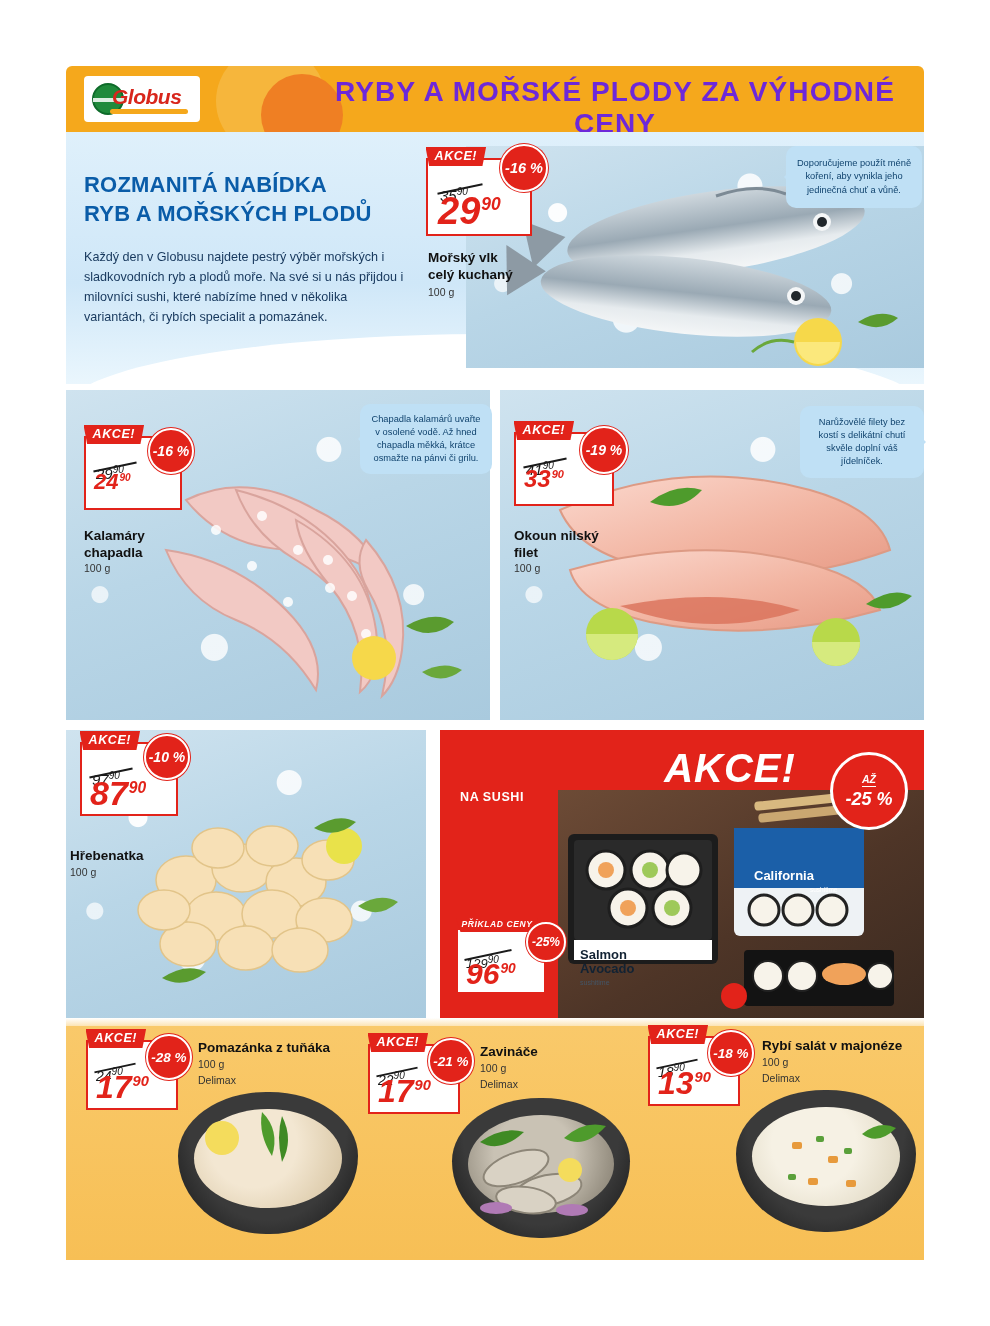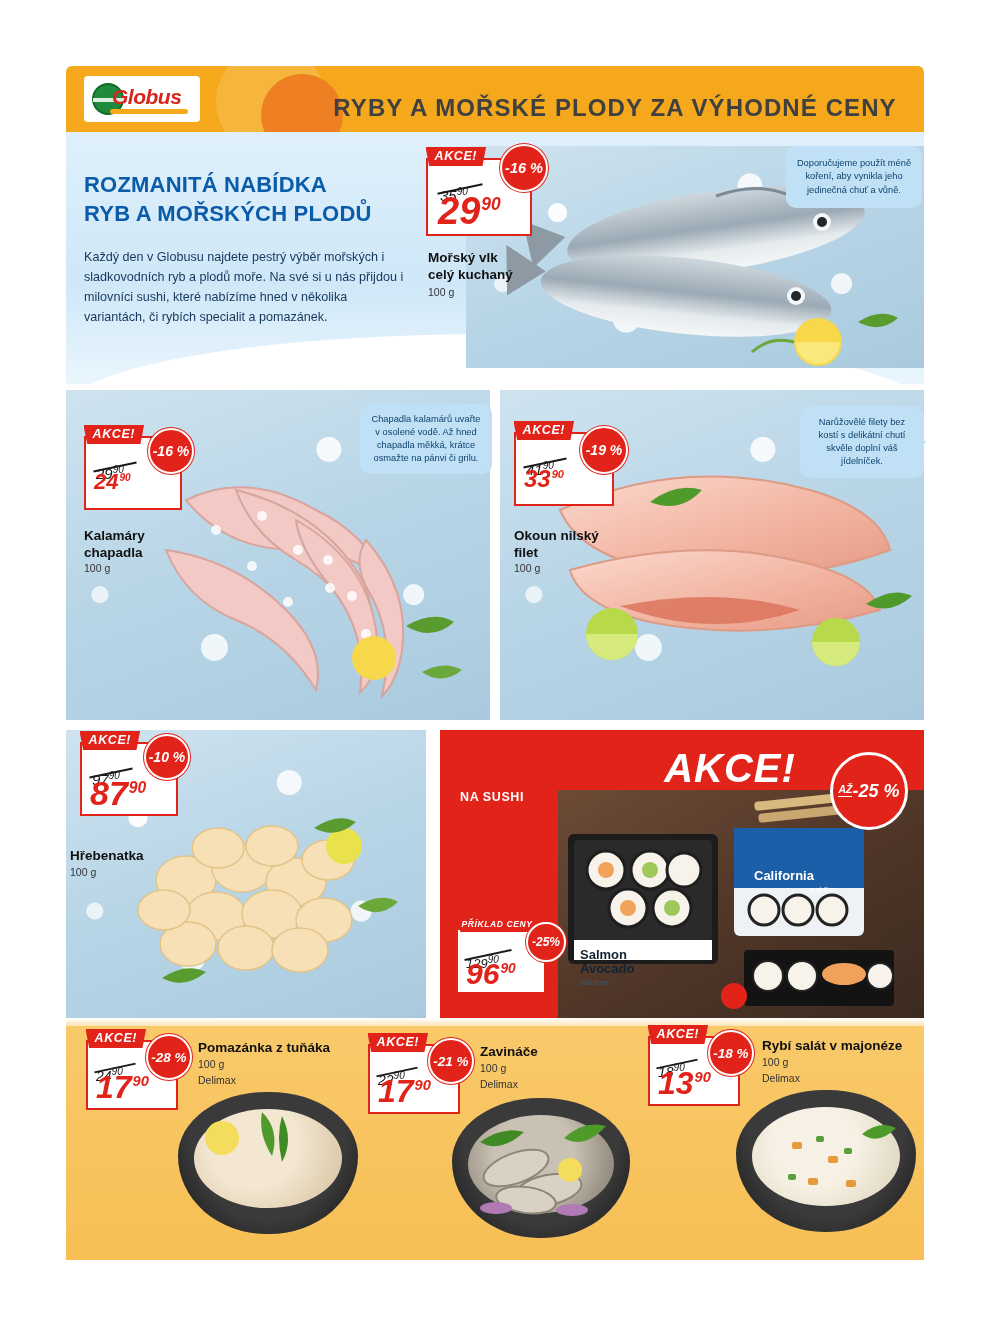--- a/index.html
+++ b/index.html
@@ -22,21 +22,21 @@
     position:absolute; left:66px; top:66px; width:858px; height:66px;
     background:#f5a81c;
     border-radius:6px 6px 0 0;
     overflow:hidden;
   }
   .header-circ1{position:absolute;left:150px;top:-20px;width:110px;height:110px;border-radius:50%;background:#f6b63c;}
   .header-circ2{position:absolute;left:195px;top:8px;width:82px;height:82px;border-radius:50%;background:#ef7f23;}
   .header-title{
     position:absolute; left:240px; top:0; width:618px; height:84px;
     display:flex; align-items:center; justify-content:center;
-    color:#404040; font-weight:bold; font-size:24px; letter-spacing:1.1px;
+    color:#6d28d9; font-weight:bold; font-size:28px; letter-spacing:1.1px;
     text-align:center;
   }
   .logo {
     position:absolute; left:18px; top:10px; width:116px; height:46px;
     background:#fff; border-radius:4px;
     display:flex; align-items:center; justify-content:center;
   }
   .logo-inner{
     position:relative; width:104px; height:38px;
     display:flex;align-items:center;justify-content:center;
@@ -152,21 +152,21 @@
     font-weight:bold;font-size:12.5px;letter-spacing:.6px;
   }
   .sushi-photo{
     position:absolute;left:118px;top:60px;width:366px;height:232px;
     background:linear-gradient(150deg,#6d4b36 0%, #4e3527 55%, #3b2a20 100%);
     overflow:hidden;
   }
   .az-badge{
     position:absolute;right:16px;top:22px;width:78px;height:78px;border-radius:50%;
     background:#e2231a;border:3px solid #fff;color:#fff;
-    display:flex;flex-direction:row;align-items:center;justify-content:center;
+    display:flex;flex-direction:column;align-items:center;justify-content:center;
     font-weight:bold;font-style:italic;z-index:6;
   }
   .az-badge .az{font-size:10.5px;border-bottom:1.5px solid #fff;padding-bottom:1px;margin-bottom:2px;}
   .az-badge .v{font-size:18px;}
 
   
   .band-bottom{
     position:absolute;left:66px;top:1026px;width:858px;height:234px;
     background:linear-gradient(180deg,#f9c96a 0%, #f7bf55 100%);
   }

